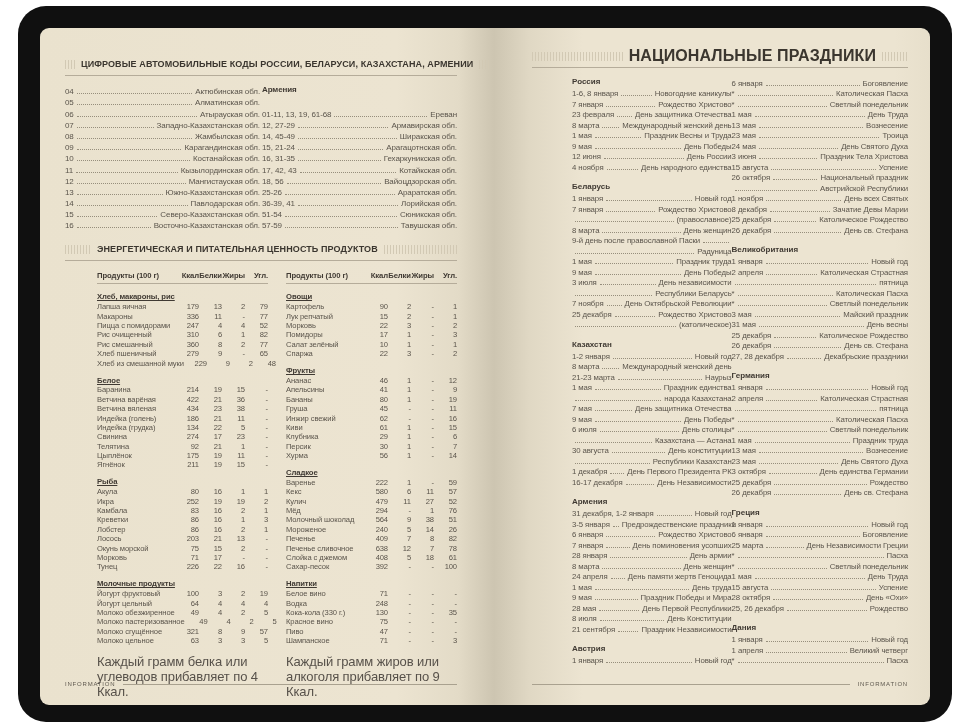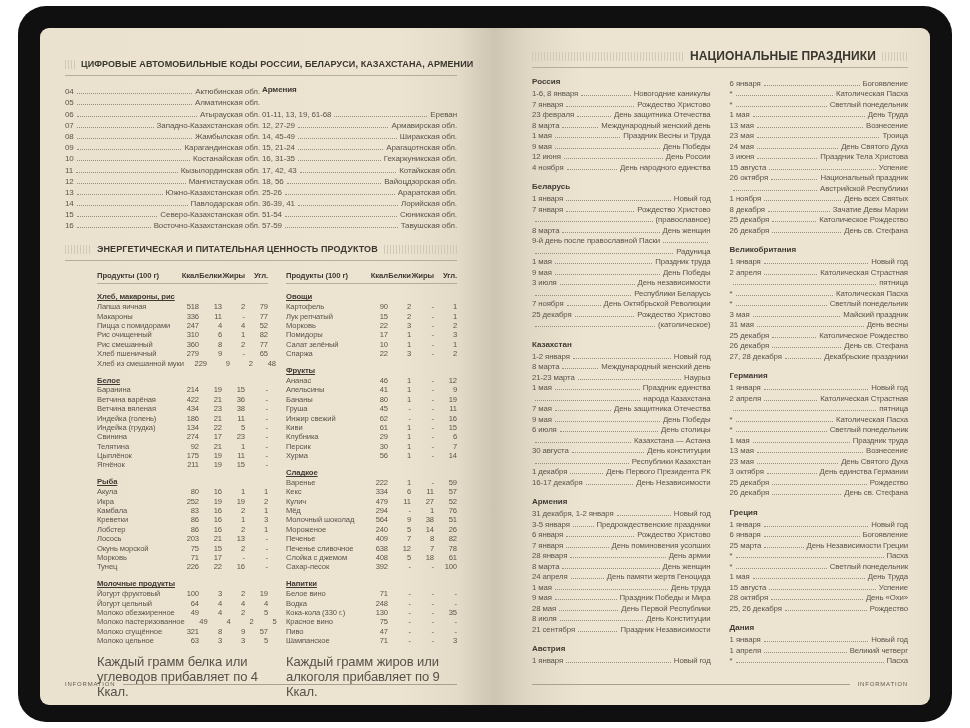--- a/index.html
+++ b/index.html
@@ -43,21 +43,21 @@
   .nut-head{display:flex;align-items:flex-end;font-weight:700;font-size:7.7px;color:#403a33;
     border-bottom:1px solid #b5ac9a;padding-bottom:3px;margin-bottom:8px;letter-spacing:-.1px;}
   .tname{flex:1 1 auto;white-space:nowrap;}
   .tcell{flex:0 0 23px;text-align:right;white-space:nowrap;}
   .trow{display:flex;align-items:flex-end;height:9.4px;font-size:7.6px;letter-spacing:-.1px;color:#5a544b;}
   .tgroup{height:9.4px;font-size:7.7px;font-weight:700;color:#403a33;margin-top:8px;letter-spacing:-.1px;text-decoration:underline;}
   .tgroup.first{margin-top:0;}
   .footnote{margin-top:9px;font-size:13px;letter-spacing:-.1px;color:#57514a;}
 
   
-  .hols{display:flex;gap:19px;margin-top:9px;}
+  .hols{display:flex;gap:0;margin-top:9px;margin-left:40px;}
   .hol-col1{flex:0 0 47.5%;min-width:0;}
   .hol-col2{flex:1 1 auto;min-width:0;}
   .hrow{height:10.5px;font-size:7.8px;letter-spacing:-.1px;}
   .hols .country{height:10.5px;font-size:8px;margin-top:10.5px;}
   .hol-col1 > .country:first-child{margin-top:0;}
 
   
   .page-footer{position:absolute;left:0;right:0;bottom:18px;display:flex;align-items:center;gap:8px;
     font-size:6px;letter-spacing:.8px;color:#5f594f;}
   .fline{flex:1 1 auto;height:1px;background:#a9a18f;}
@@ -219,21 +219,21 @@
             <span class="tname">Продукты (100 г)</span>
             <span class="tcell">Ккал</span>
             <span class="tcell">Белки</span>
             <span class="tcell">Жиры</span>
             <span class="tcell">Угл.</span>
           </div>
           <div id="nutL">
               <div class="tgroup first">Хлеб, макароны, рис</div>
               <div class="trow">
                 <span class="tname">Лапша яичная</span>
-                <span class="tcell">518</span>
+                <span class="tcell">179</span>
                 <span class="tcell">13</span>
                 <span class="tcell">2</span>
                 <span class="tcell">79</span>
               </div>
               <div class="trow">
                 <span class="tname">Макароны</span>
                 <span class="tcell">336</span>
                 <span class="tcell">11</span>
                 <span class="tcell">-</span>
                 <span class="tcell">77</span>
@@ -566,21 +566,21 @@
               <div class="tgroup">Сладкое</div>
               <div class="trow">
                 <span class="tname">Варенье</span>
                 <span class="tcell">222</span>
                 <span class="tcell">1</span>
                 <span class="tcell">-</span>
                 <span class="tcell">59</span>
               </div>
               <div class="trow">
                 <span class="tname">Кекс</span>
-                <span class="tcell">334</span>
+                <span class="tcell">580</span>
                 <span class="tcell">6</span>
                 <span class="tcell">11</span>
                 <span class="tcell">57</span>
               </div>
               <div class="trow">
                 <span class="tname">Кулич</span>
                 <span class="tcell">479</span>
                 <span class="tcell">11</span>
                 <span class="tcell">27</span>
                 <span class="tcell">52</span>
@@ -685,21 +685,21 @@
 
     <div class="page-footer">
       <span>INFORMATION</span>
       <span class="fline"></span>
     </div>
   </div>
 
   <div class="page page-right">
     <div class="sec-title-row">
       <span class="hatch fill"></span>
-      <span class="sec-title" style="font-size:12px;">НАЦИОНАЛЬНЫЕ ПРАЗДНИКИ</span>
+      <span class="sec-title" style="font-size:16px;">НАЦИОНАЛЬНЫЕ ПРАЗДНИКИ</span>
       <span class="hatch stub"></span>
     </div>
     <div class="rule"></div>
 
     <div class="hols">
       <div class="hol-col1" id="hol1">
           <div class="country">Россия</div>
           <div class="drow hrow">
             <span class="dl">1-6, 8 января</span>
             <span class="leader"></span>

